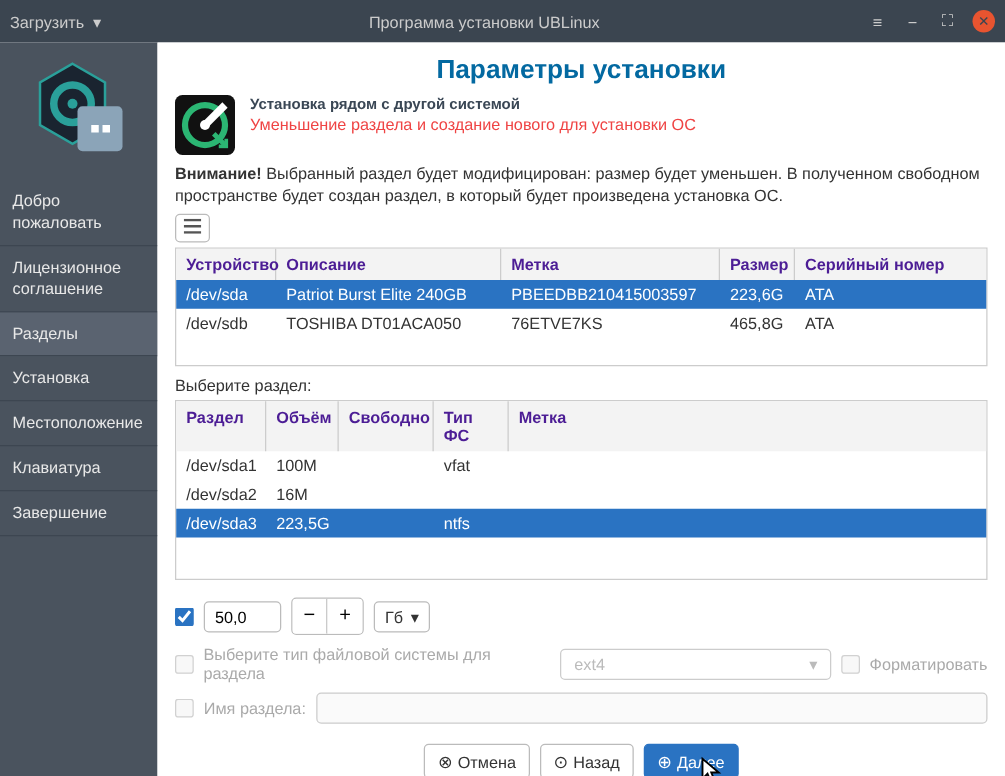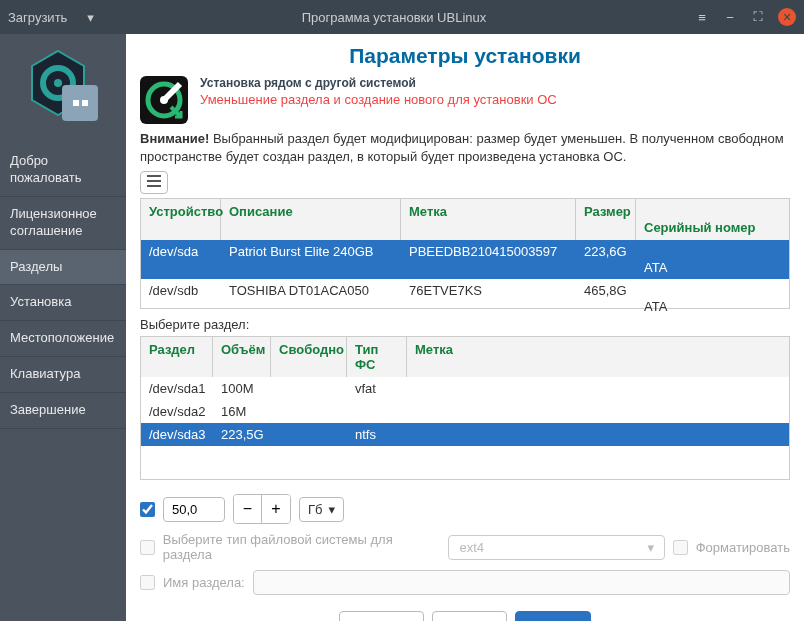--- a/index.html
+++ b/index.html
@@ -1,19 +1,19 @@
 <!DOCTYPE html>
 <html><head>
 <meta charset="utf-8">
 <style>
 * { box-sizing: border-box; margin: 0; padding: 0; font-family: sans-serif; }
 body { width: 804px; height: 621px; background: #f5f5f5; overflow: hidden; }
 
 .titlebar { height: 34px; background: #3b4550; display: flex; align-items: center; padding: 0 8px; color: #ccc; font-size: 13px; }
-.titlebar .load { display: flex; gap: 20px; }
+.titlebar .load { display: flex; gap: 7px; }
 .titlebar .title { flex: 1; text-align: center; }
 .titlebar .controls { display: flex; gap: 12px; align-items: center; }
 .titlebar .ctrl { width: 16px; height: 16px; display: flex; align-items: center; justify-content: center; cursor: pointer; }
 .titlebar .close { width: 18px; height: 18px; border-radius: 50%; background: #e85430; color: #3b4550; font-size: 11px; }
 
 .main { display: flex; height: 587px; }
 
 .sidebar { width: 126px; background: #4a535e; color: #e8e8e8; font-size: 13px; }
 .logo-area { height: 110px; display: flex; align-items: center; justify-content: center; position: relative; }
 .logo { width: 70px; height: 80px; position: relative; }
@@ -36,31 +36,31 @@
 
 .warning { font-size: 13px; color: #333; margin-bottom: 6px; line-height: 1.35; }
 .warning b { font-weight: bold; }
 
 .sel-row { display: flex; align-items: center; justify-content: space-between; margin-bottom: 4px; }
 .sel-label { font-size: 13px; color: #333; }
 .toggle-btn { border: 1px solid #bbb; border-radius: 4px; padding: 3px 6px; cursor: pointer; }
 
 .table { border: 1px solid #ccc; font-size: 13px; margin-bottom: 8px; }
 .table-head { display: flex; background: #f3f3f3; }
-.th { padding: 5px 8px; border-right: 1px solid #ccc; font-weight: 600; color: #15803d; }
+.th { padding: 5px 8px; border-right: 1px solid #ccc; font-weight: 600; color: #4c1d95; }
 .th:last-child { border-right: none; }
 .tr { display: flex; cursor: pointer; }
 .tr.selected { background: #2a73c2; color: #fff; }
 .td { padding: 4px 8px; overflow: hidden; white-space: nowrap; }
 
 .devtable .c0 { width: 80px; }
 .devtable .c1 { width: 180px; }
 .devtable .c2 { width: 175px; }
 .devtable .c3 { width: 60px; }
-.devtable .c4 { flex: 1; margin-top: 16px; }
+.devtable .c4 { flex: 1; }
 .devtable .tbody { height: 68px; }
 
 .parttable .c0 { width: 72px; }
 .parttable .c1 { width: 58px; }
 .parttable .c2 { width: 76px; }
 .parttable .c3 { width: 60px; }
 .parttable .c4 { flex: 1; }
 .parttable .tbody { height: 102px; }
 
 .options { margin-top: 6px; }

